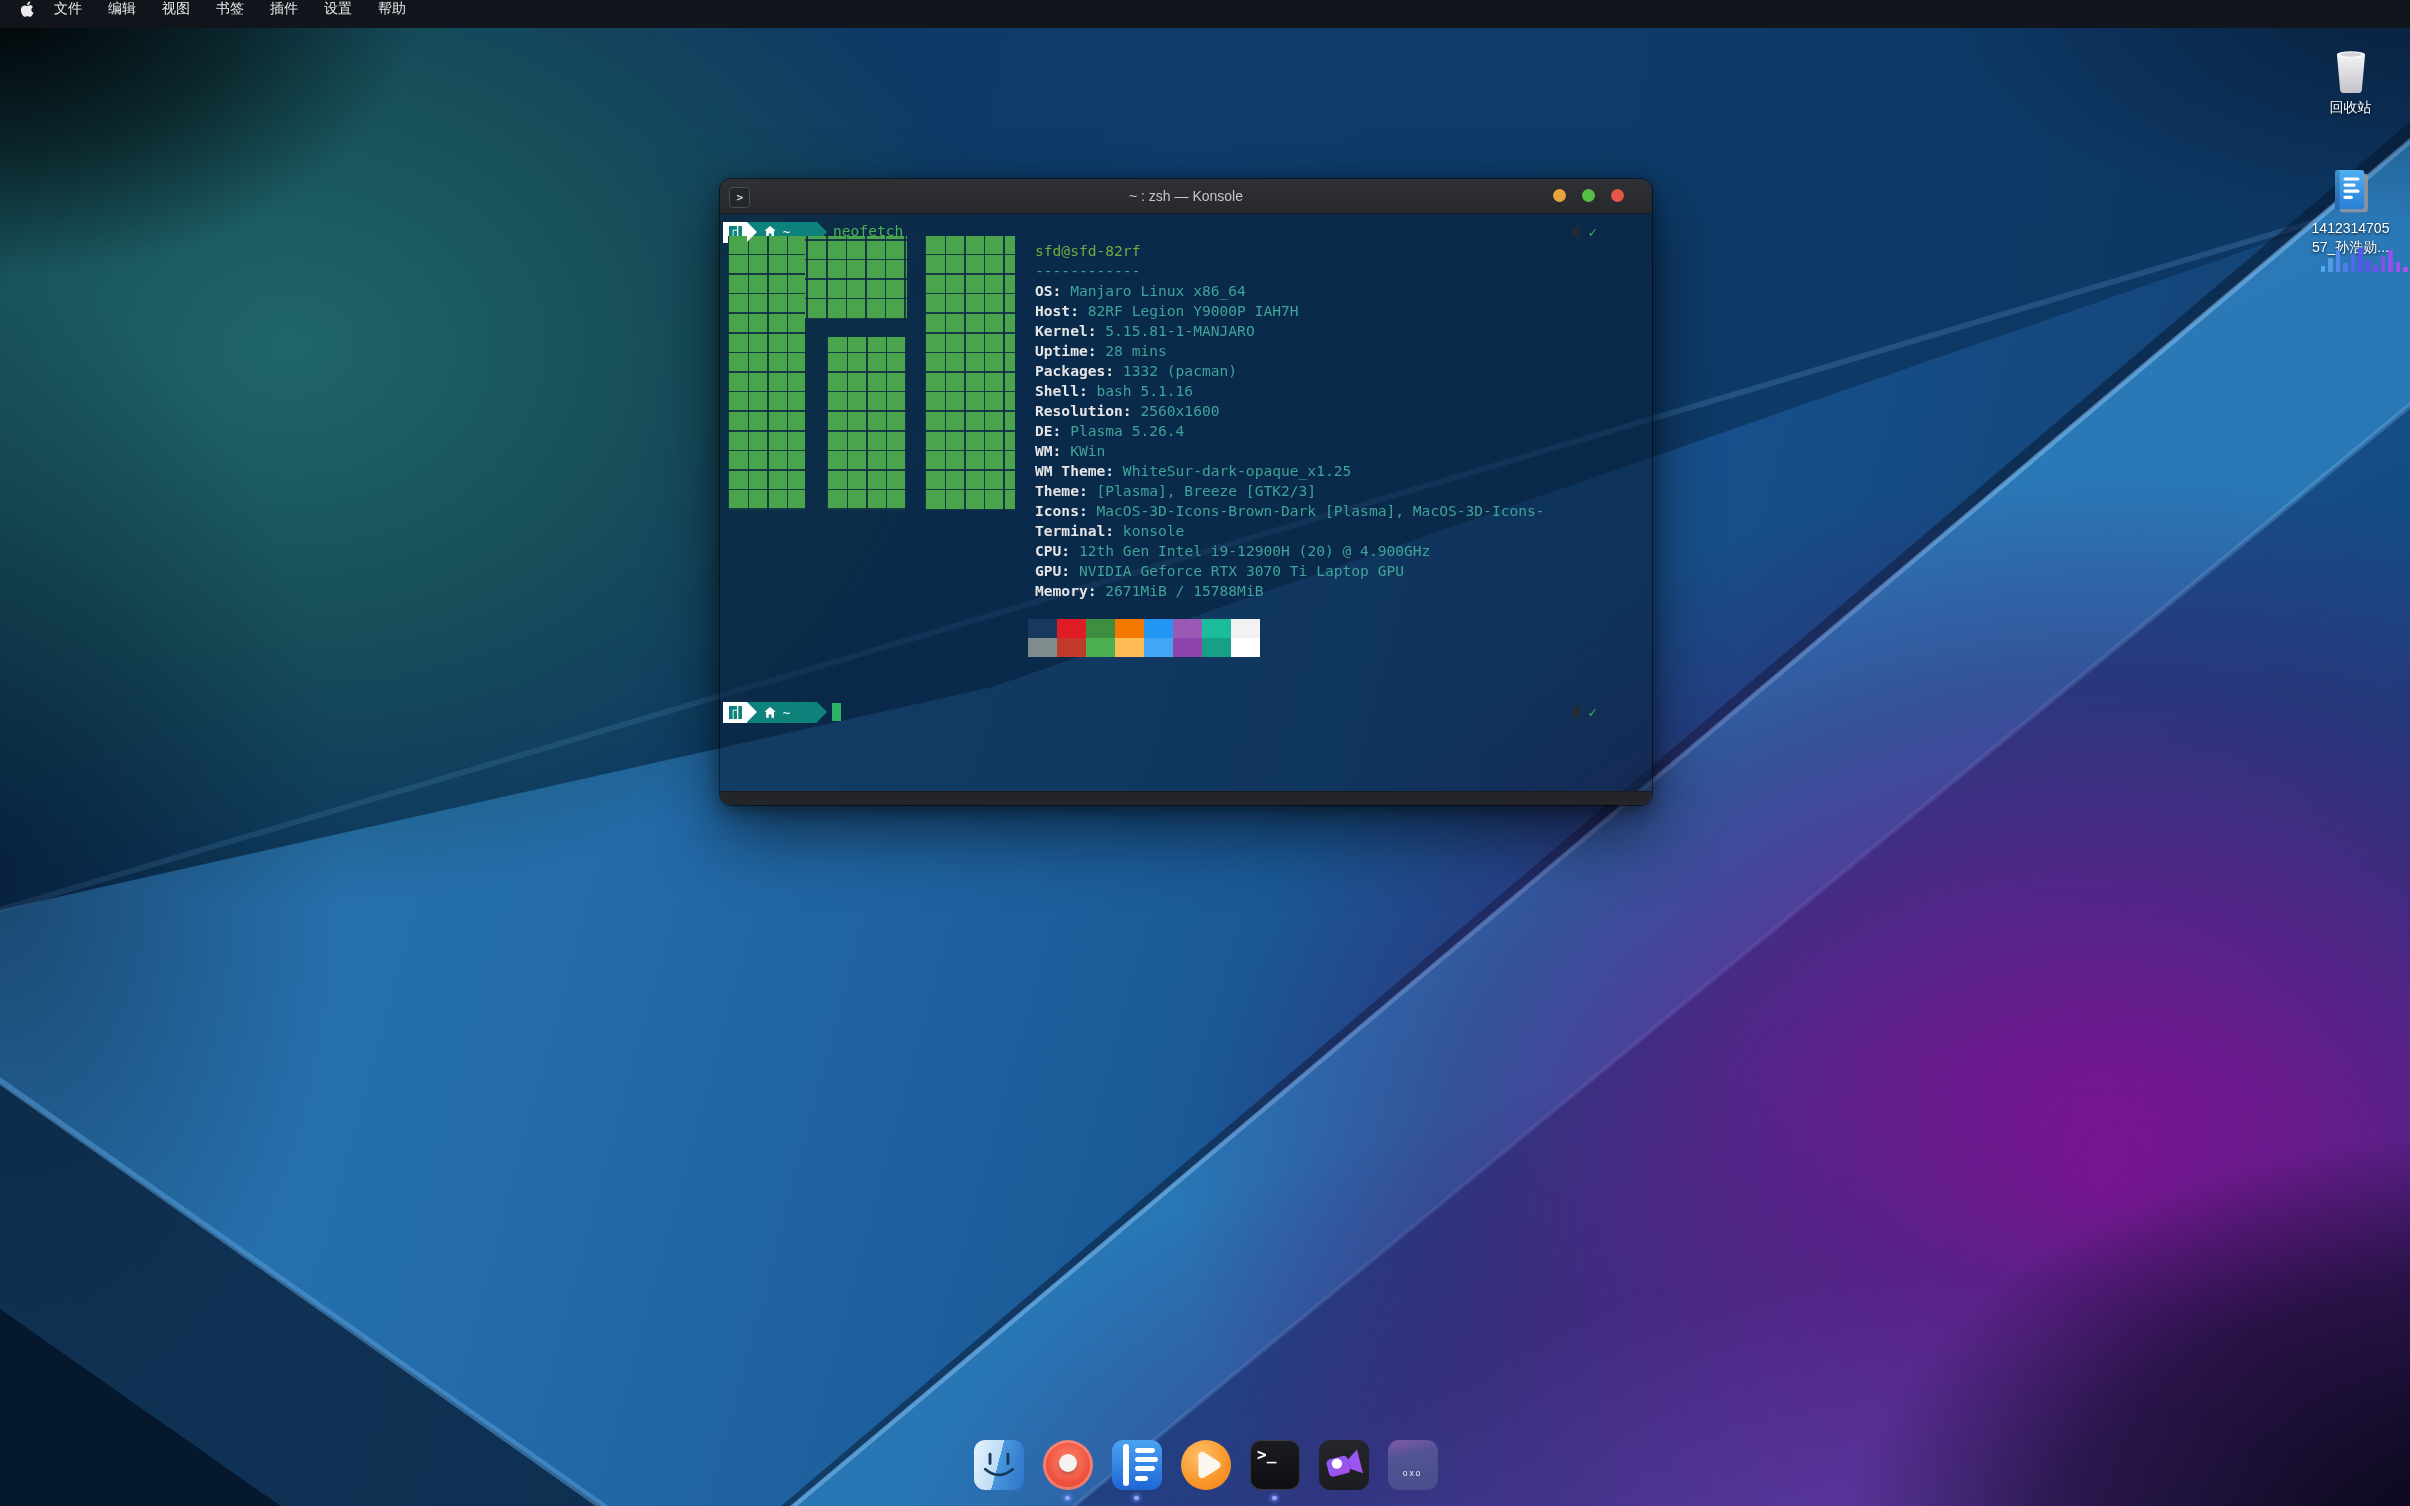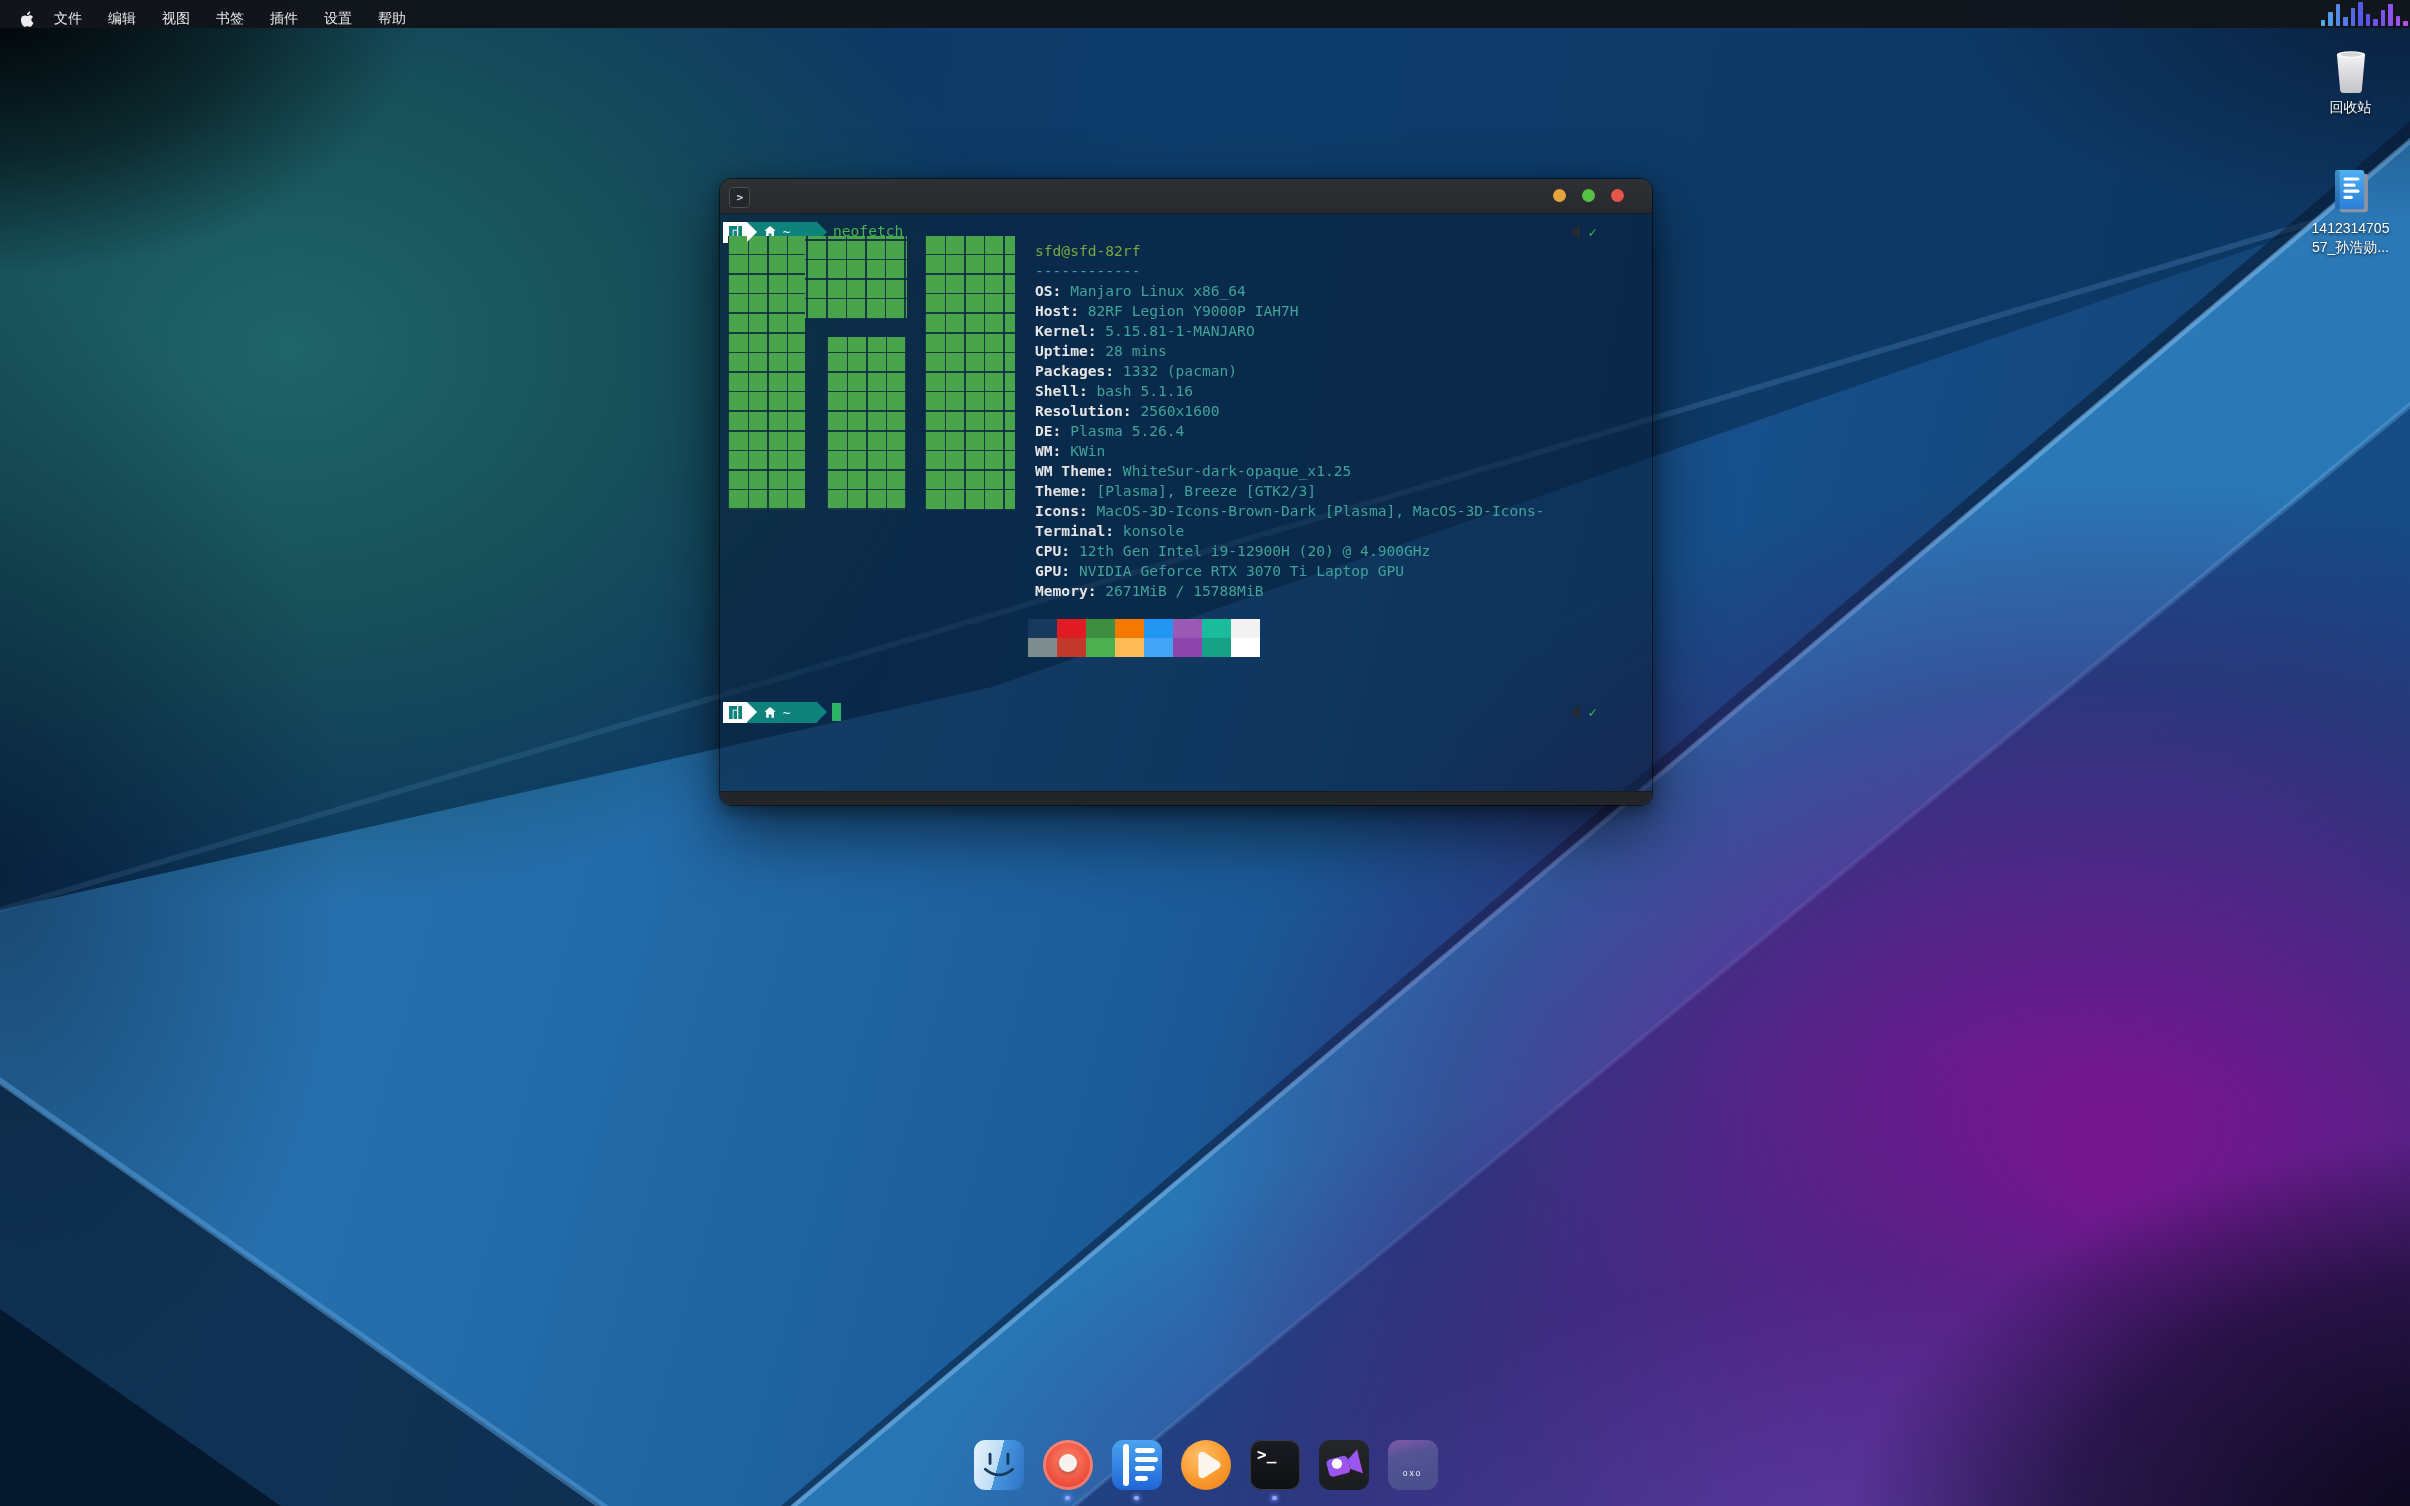--- a/index.html
+++ b/index.html
@@ -25,21 +25,21 @@
   .wp-trdark{background:radial-gradient(659px 320px at 100% 0%,rgba(4,10,26,.5),rgba(4,10,26,0) 70%);}
   .wp-wedge1{clip-path:polygon(0px 1083px,603px 1507px,0px 1507px);background:rgba(9,32,58,.78);}
   .wp-wedge1hl{clip-path:polygon(0px 1077px,610px 1507px,597px 1507px,0px 1085px);background:rgba(90,160,220,.5);}
   .wp-wedge2{clip-path:polygon(0px 1309px,282px 1507px,0px 1507px);background:rgba(5,20,40,.85);}
   .wp-purple{background:radial-gradient(1271px 989px at 87% 79%,rgba(145,10,150,.92) 0%,rgba(120,15,140,.62) 30%,rgba(70,25,110,.38) 52%,rgba(40,20,80,0) 72%);}
   .wp-violet{background:radial-gradient(1412px 772px at 78% 106%,rgba(102,62,172,.8) 0%,rgba(70,40,130,.5) 42%,rgba(40,25,90,0) 70%);}
   .wp-brdark{background:radial-gradient(895px 603px at 103% 104%,rgba(2,2,10,.95) 0%,rgba(5,5,20,.55) 48%,rgba(5,5,20,0) 72%);}
 
   
   #menubar{position:absolute;left:0;top:0;width:2411px;height:28px;z-index:40;
-    background:rgba(18,21,27,.97);display:flex;align-items:flex-end;justify-content:space-between;
+    background:rgba(18,21,27,.97);display:flex;align-items:flex-start;justify-content:space-between;
     color:#e8e8ea;font-size:14px;}
   .mb-left{display:flex;align-items:center;gap:0;padding-left:13px;}
   .apple{width:28px;display:flex;justify-content:center;}
   .mb-item{padding:0 13px;font-weight:500;cursor:default;}
   .mb-right{display:flex;align-items:flex-end;gap:0;padding-right:11.3px;height:28px;}
   #visualizer{display:flex;align-items:flex-end;gap:2.8px;height:26px;padding-bottom:1.9px;margin-right:13px;}
   #visualizer .vbar{width:4.7px;border-radius:0.9px;}
 
   
   .dicon{position:absolute;width:117px;text-align:center;z-index:5;color:#fff;font-size:14px;
@@ -221,20 +221,21 @@
           </g>
       </svg>
     </div>
     <div class="dlabel">1412314705</div>
     <div class="dlabel">57_孙浩勋...</div>
   </div>
 
   <div id="window">
     <div id="titlebar">
       <span class="tb-appicon">&gt;</span>
+      <span class="tb-title">~ : zsh — Konsole</span>
       <span class="tb-lights">
           <span class="tl" style="background: rgb(232, 163, 61);"></span>
           <span class="tl" style="background: rgb(85, 192, 67);"></span>
           <span class="tl" style="background: rgb(229, 85, 72);"></span>
         </span>
     </div>
     <div id="term">
 
       <div class="prow" id="prow1">
         <span class="pseg-white">

